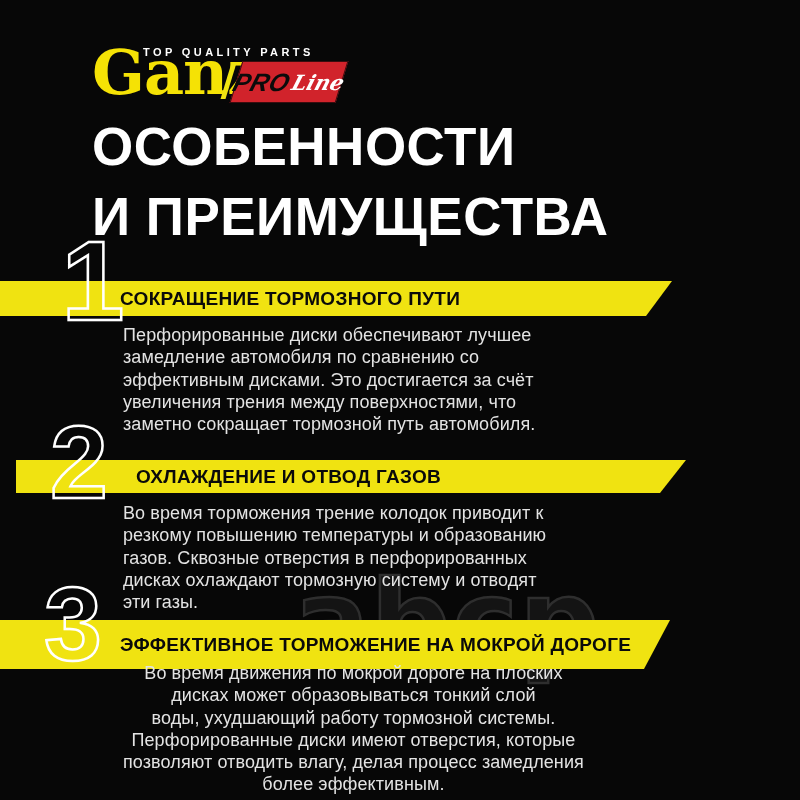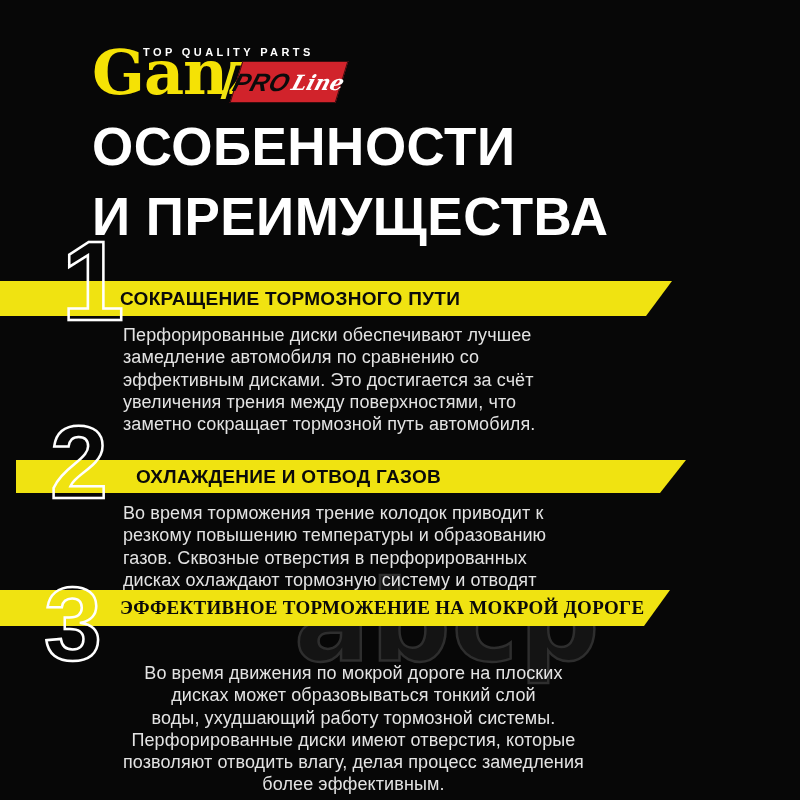--- a/index.html
+++ b/index.html
@@ -65,21 +65,21 @@
     color:#0a0a0a;font-weight:800;font-size:19px;letter-spacing:0.3px;
     padding-left:120px;white-space:pre;
   }
   .para{
     position:absolute;left:123px;z-index:2;
     color:#e3e3e3;font-size:18px;line-height:22.3px;
     white-space:pre;letter-spacing:0.1px;
   }
   .banner-1{top:281px;width:672px;height:35px;}
   .banner-2{top:460px;width:670px;height:33px;margin-left:16px;}
-  .banner-3{top:590px;width:670px;height:36px;font-family:Liberation Serif, serif;}
+  .banner-3{top:620px;width:670px;height:49px;}
   .para-1{top:324px;}
   .para-2{top:502px;}
   .para-3{top:662px;text-align:center;}
   .num-1{left:47px;top:228px;}
   .num-2{left:33px;top:413px;}
   .num-3{left:27px;top:576px;}
 </style>
 </head>
 <body>
 

